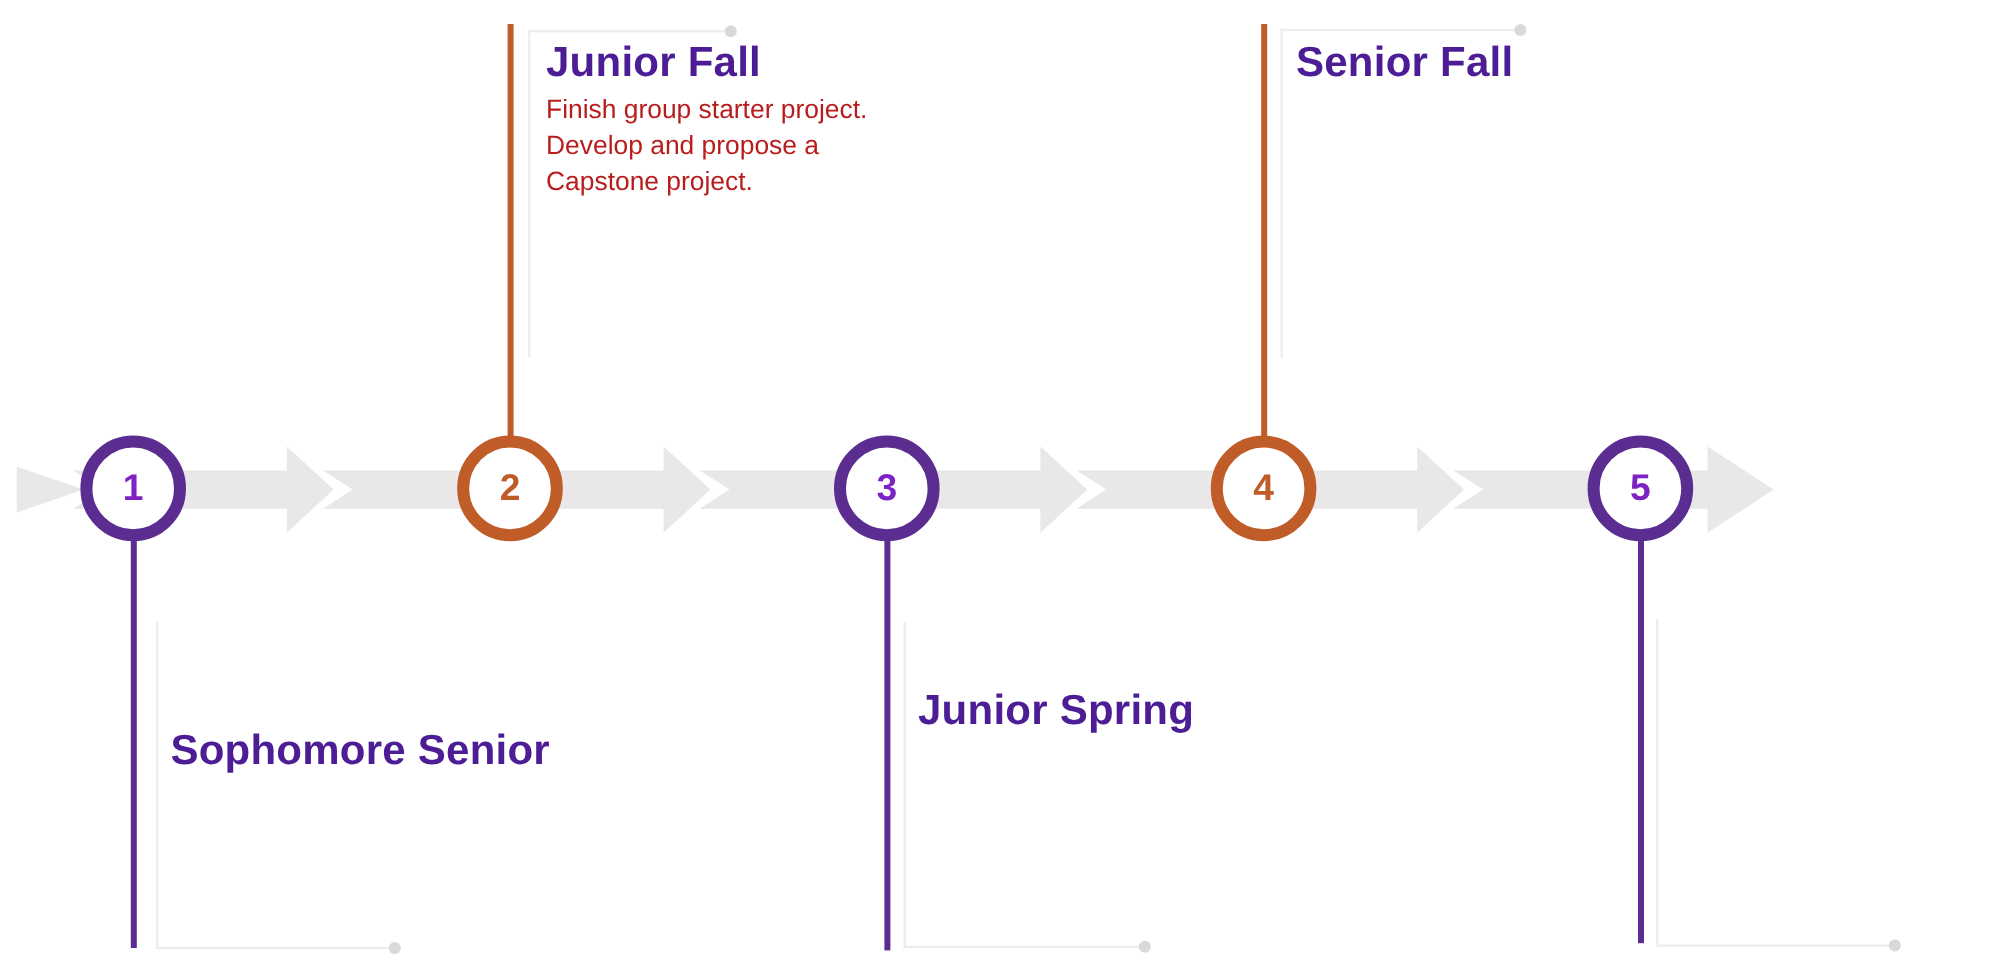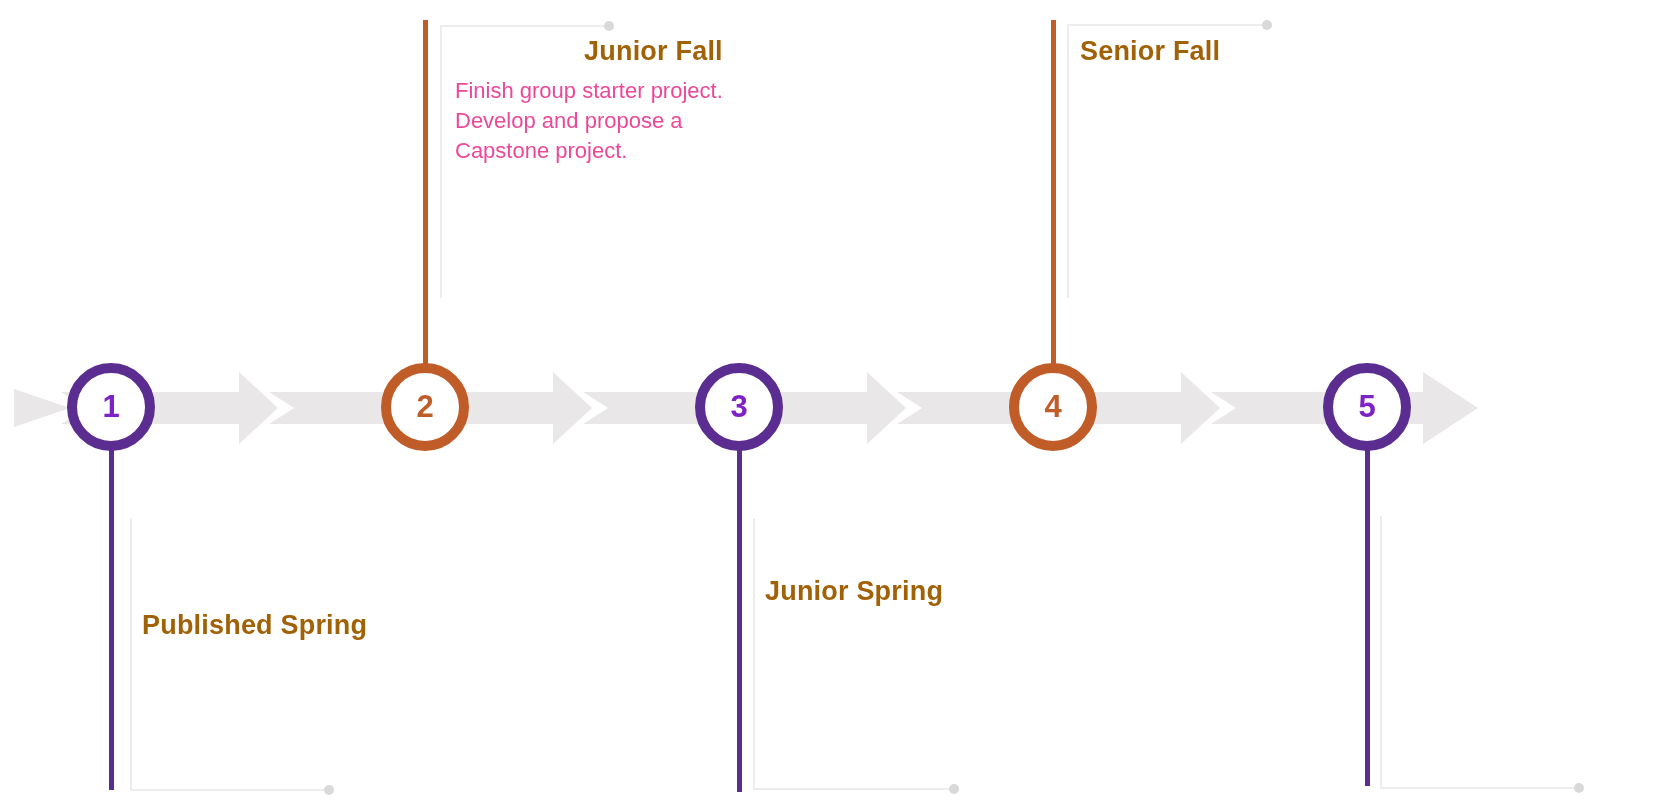--- a/index.html
+++ b/index.html
@@ -20,23 +20,23 @@
   .callout.below .dot { bottom:-6px; right:-5px; }
 
   .circle { position:absolute; width:88px; height:88px; box-sizing:border-box;
             border-radius:50%; background:#ffffff; display:flex; align-items:center;
             justify-content:center; font-weight:bold; font-size:31px; z-index:3;
             top:363px; }
   .circle.purple { border:10px solid #5b2d90; color:#7d22c4; }
   .circle.orange { border:10px solid #c05c28; color:#c05c28; }
 
   .textblock { position:absolute; z-index:2; }
-  .textblock h3 { margin:0 0 9px 0; font-size:27px; line-height:31px; font-weight:bold;
-                  color:#a16207; letter-spacing:0.2px; white-space:nowrap;text-align:right; }
-  .textblock p { margin:0; font-size:22px; line-height:30px; color:#ec4899;
+  .textblock h3 { margin:0 0 9px 0; font-size:35px; line-height:31px; font-weight:bold;
+                  color:#4c1d95; letter-spacing:0.2px; white-space:nowrap; }
+  .textblock p { margin:0; font-size:22px; line-height:30px; color:#b91c1c;
                  white-space:pre-line; }
 </style>
 </head>
 <body>
 
 <div class="canvas">
 
   <svg class="band-svg" width="1660" height="812" viewBox="0 0 1660 812">
     <g fill="#e9e7e7">
       <polygon points="14,389 70,408 14,427"></polygon>
@@ -64,21 +64,21 @@
     <span class="dot"></span>
   </div>
   <div class="callout above" style="left:1067px; top:24px; width:198px; height:272px">
     <span class="dot"></span>
   </div>
   <div class="callout below" style="left:1380px; top:516px; width:197px; height:271px">
     <span class="dot"></span>
   </div>
 
   <div class="textblock" style="left:142px; top:610px">
-    <h3>Published Spring</h3>
+    <h3>Sophomore Senior</h3>
   </div>
   <div class="textblock" style="left:455px; top:36px">
     <h3>Junior Fall</h3>
     <p>Finish group starter project.
 Develop and propose a
 Capstone project.</p>
   </div>
   <div class="textblock" style="left:765px; top:576px">
     <h3>Junior Spring</h3>
   </div>

